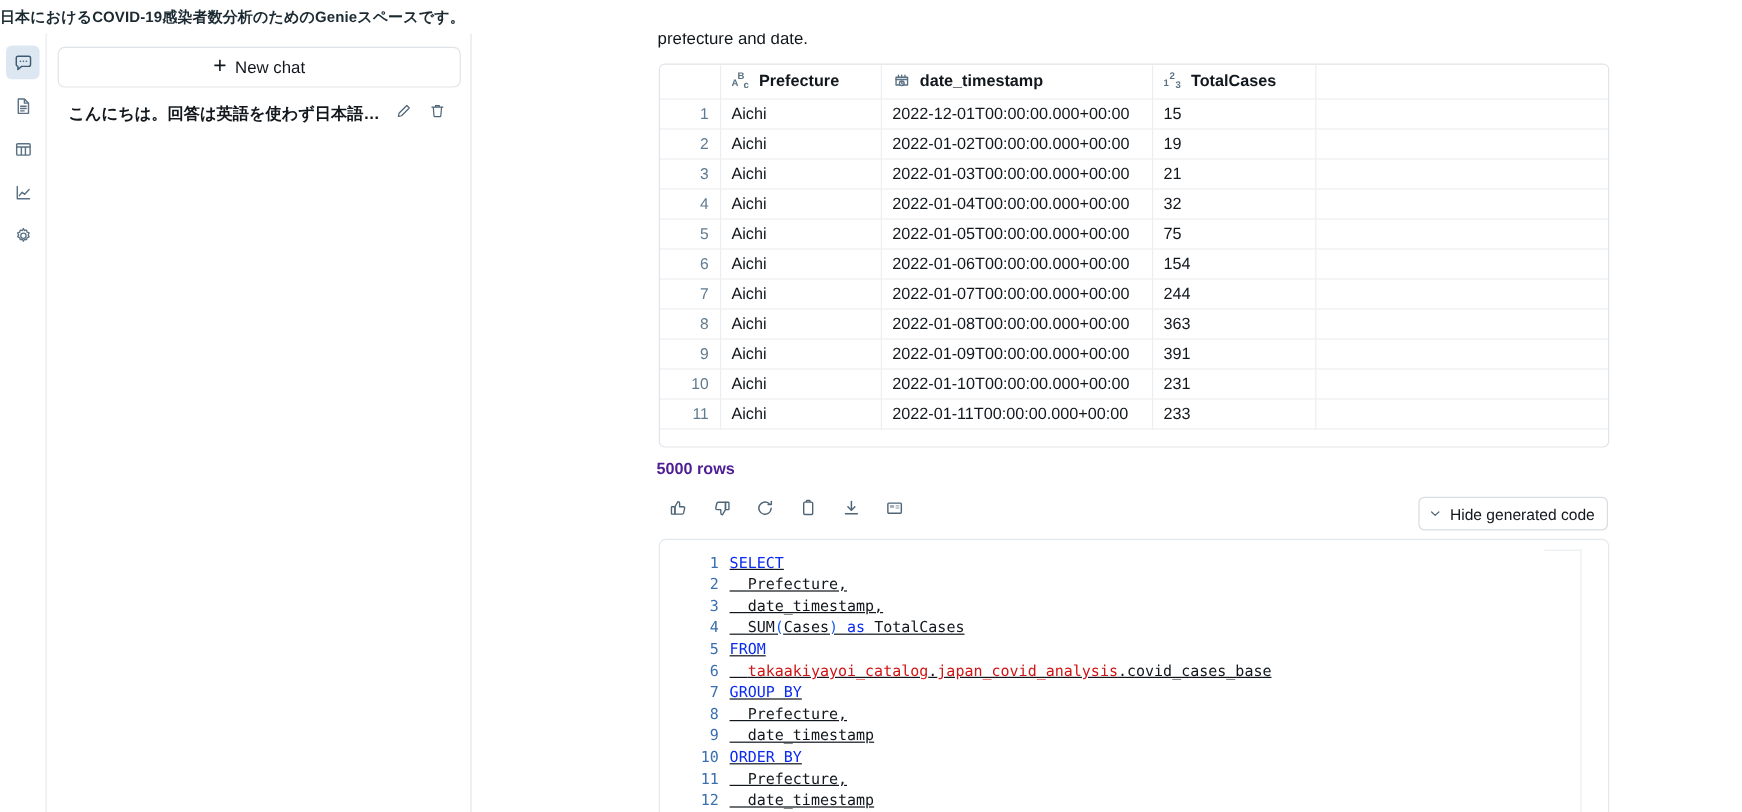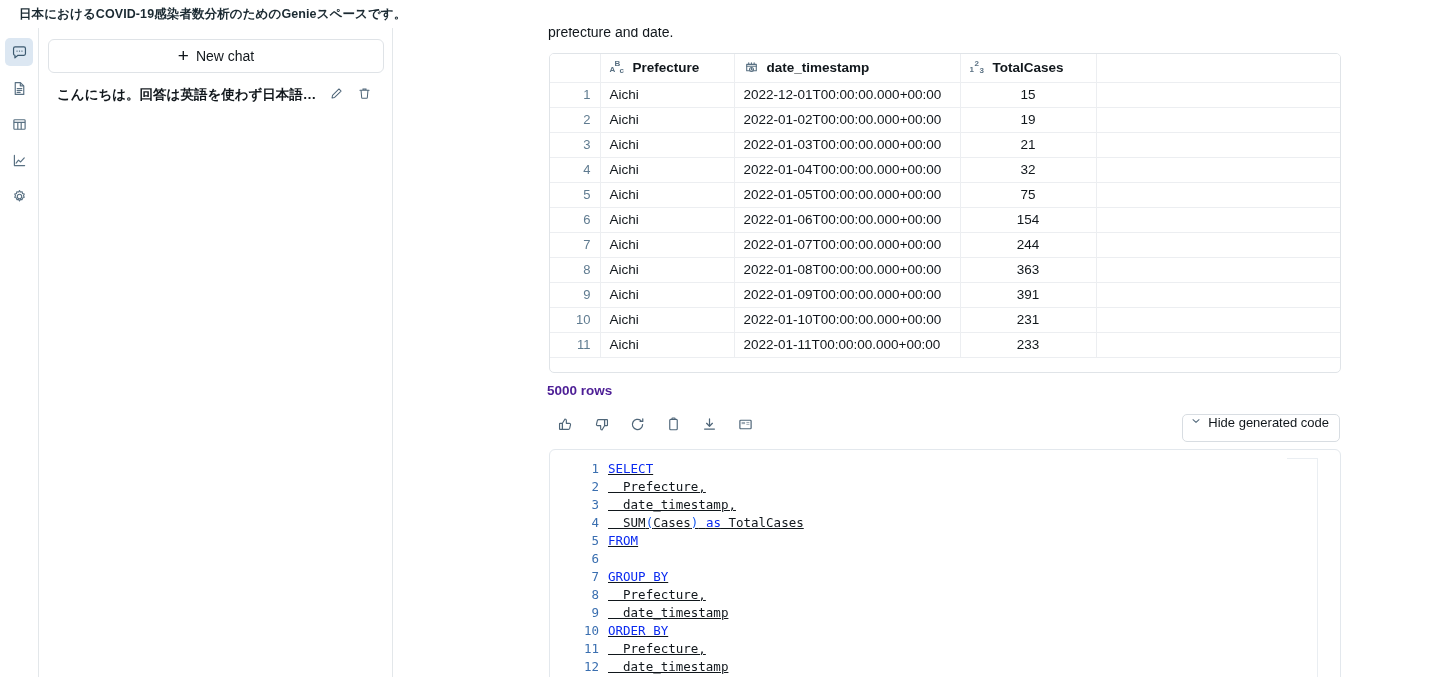--- a/index.html
+++ b/index.html
@@ -20,21 +20,21 @@
     background: #1f6bb0;
     border-radius: 0 0 2px 2px;
   }
 
   
   .header {
     position: absolute;
     top: 0; left: 0;
     width: 1452px; height: 28px;
     display: flex; align-items: center;
-    padding-left: 19px;
+    padding-left: 0;
     background: #ffffff;
   }
   .header-title {
     font-size: 12.5px;
     font-weight: 700;
     color: #1b2a32;
     letter-spacing: 0.1px;
     white-space: nowrap;
   }
 
@@ -154,21 +154,21 @@
   table.result th {
     font-weight: 700;
     color: #11171c;
     text-align: left;
     height: 28px;
     background: #ffffff;
   }
   th.c-idx, td.c-idx { width: 50px; }
   th.c-pref, td.c-pref { width: 134px; }
   th.c-ts,   td.c-ts   { width: 226px; }
-  th.c-tot,  td.c-tot  { width: 136px; text-align: center; }
+  th.c-tot,  td.c-tot  { width: 136px; text-align: left; }
   th.c-pad,  td.c-pad  { width: 246px; border-right: none; }
   td.c-idx {
     text-align: right;
     color: #5f7b90;
     font-size: 13px;
     padding-right: 11px;
   }
   td.c-tot { padding-right: 11px; }
   .th-inner { display: flex; align-items: center; gap: 6px; }
 
@@ -210,21 +210,21 @@
   }
 
   .hide-code-btn {
     position: absolute;
     right: 112px; top: 386px;
     height: 28px;
     padding: 0 10px 0 7px;
     border: 1px solid #d8dde2;
     border-radius: 5px;
     background: #ffffff;
-    display: flex; gap: 6px;
+    display: flex; align-items: center; gap: 6px;
     font-size: 13px;
     color: #11171c;
     cursor: pointer;
     white-space: nowrap;
   }
   .chev { color: #4e6578; display: flex; }
 
   
   .code-block {
     position: absolute;
@@ -544,21 +544,21 @@
 
   <div class="code-block">
     <div class="code-scroll-cap"></div>
     <div class="code-scroll-divider"></div>
     <div class="code-inner">
         <div class="code-line"><span class="ln">1</span><span class="code-text"><span class="kw">SELECT</span></span></div>
         <div class="code-line"><span class="ln">2</span><span class="code-text"><span>  Prefecture,</span></span></div>
         <div class="code-line"><span class="ln">3</span><span class="code-text"><span>  date_timestamp,</span></span></div>
         <div class="code-line"><span class="ln">4</span><span class="code-text"><span>  SUM</span><span class="pn">(</span><span>Cases</span><span class="pn">)</span><span> </span><span class="kw">as</span><span> TotalCases</span></span></div>
         <div class="code-line"><span class="ln">5</span><span class="code-text"><span class="kw">FROM</span></span></div>
-        <div class="code-line"><span class="ln">6</span></div>
+        <div class="code-line"><span class="ln">6</span><span class="code-text"><span>  </span><span class="cat">takaakiyayoi_catalog</span><span>.</span><span class="cat">japan_covid_analysis</span><span>.covid_cases_base</span></span></div>
         <div class="code-line"><span class="ln">7</span><span class="code-text"><span class="kw">GROUP BY</span></span></div>
         <div class="code-line"><span class="ln">8</span><span class="code-text"><span>  Prefecture,</span></span></div>
         <div class="code-line"><span class="ln">9</span><span class="code-text"><span>  date_timestamp</span></span></div>
         <div class="code-line"><span class="ln">10</span><span class="code-text"><span class="kw">ORDER BY</span></span></div>
         <div class="code-line"><span class="ln">11</span><span class="code-text"><span>  Prefecture,</span></span></div>
         <div class="code-line"><span class="ln">12</span><span class="code-text"><span>  date_timestamp</span></span></div>
       </div>
   </div>
 
 </div>

